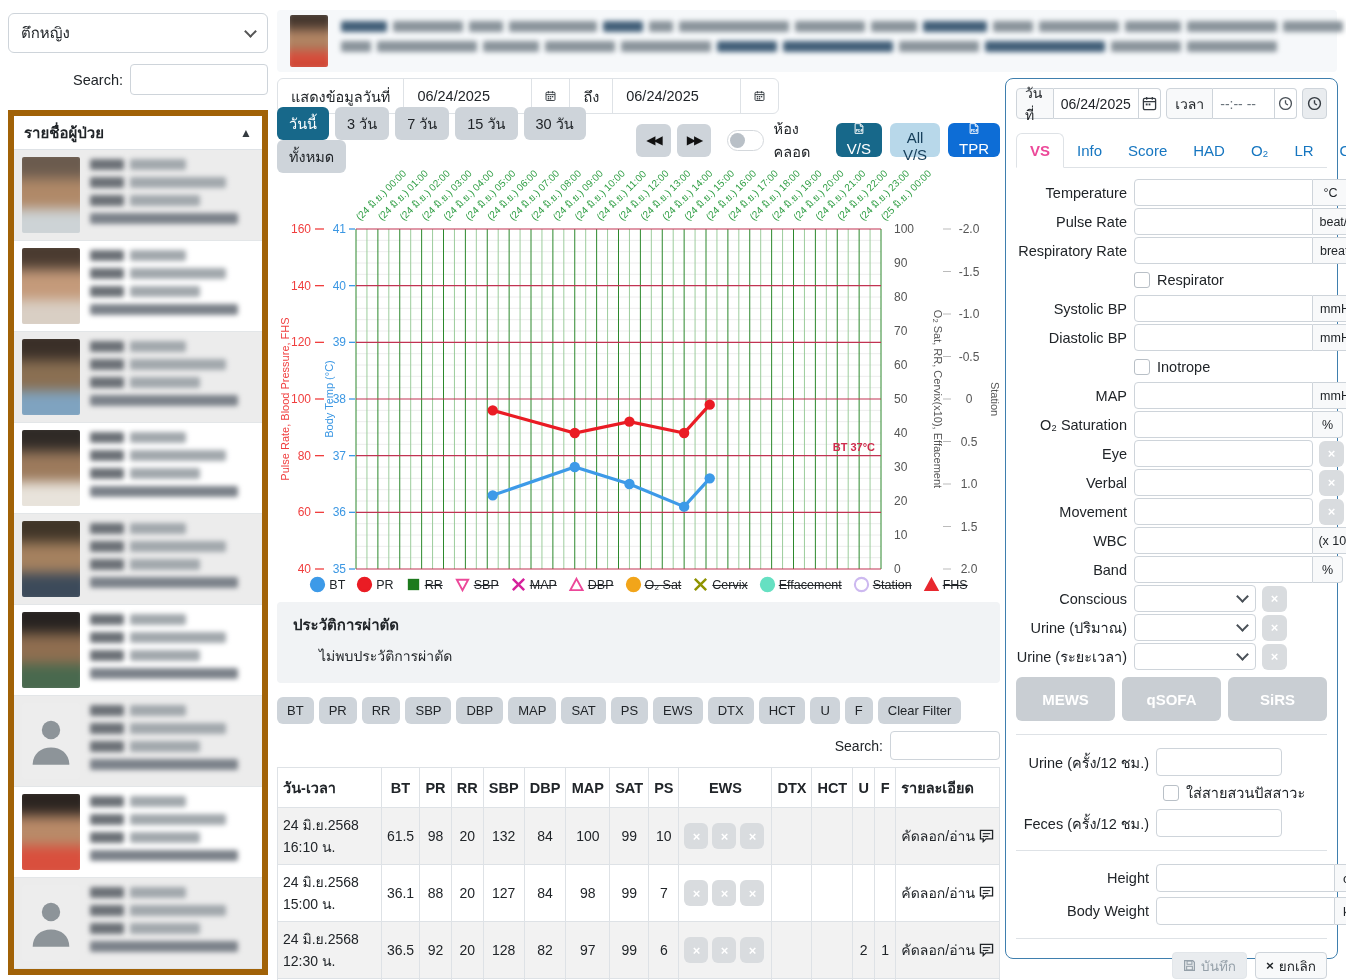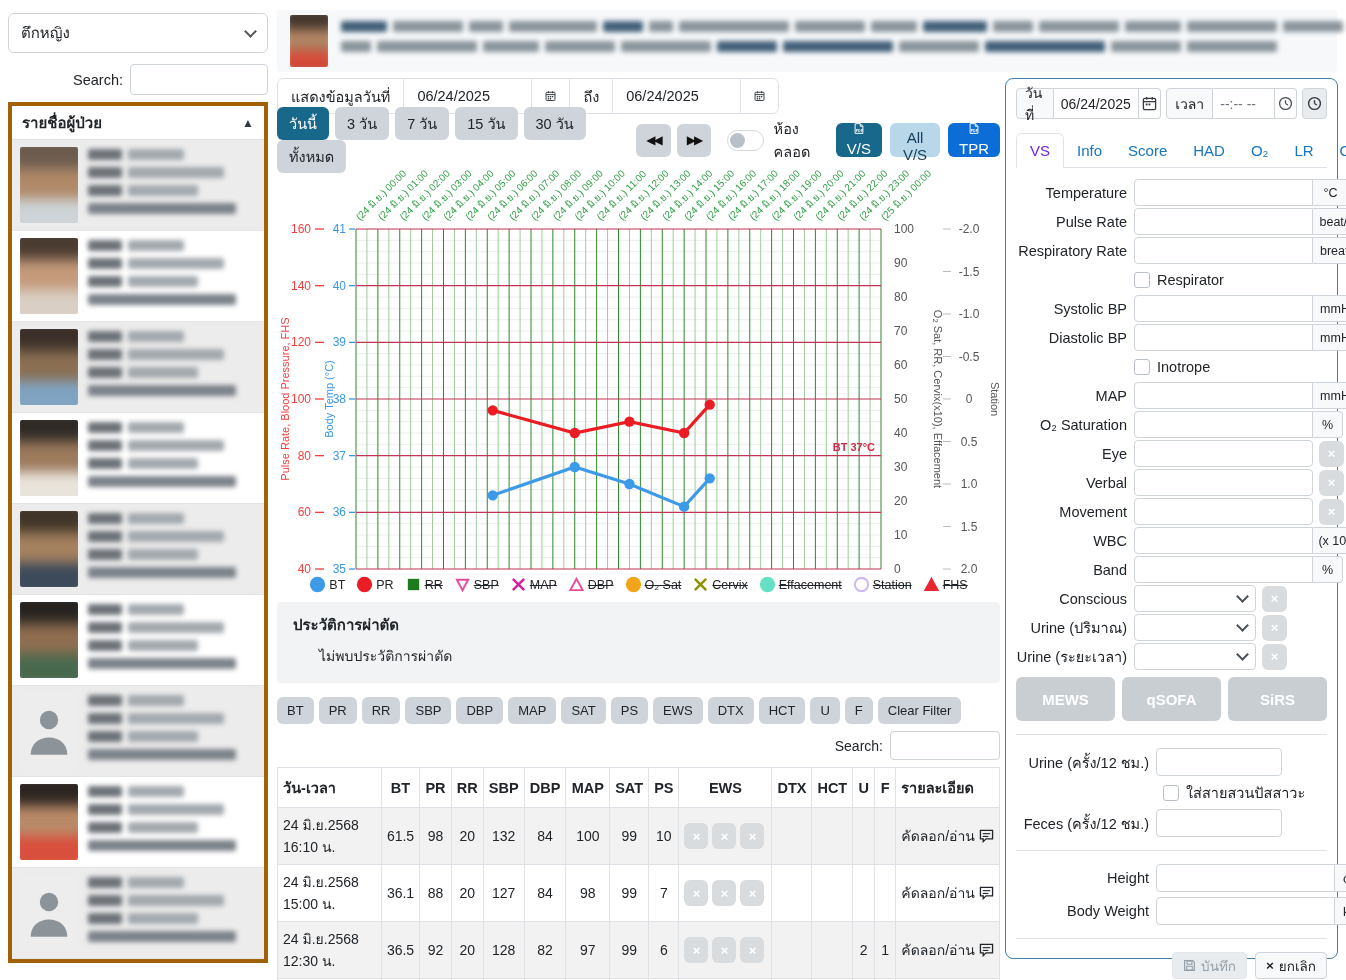--- a/index.html
+++ b/index.html
@@ -7,21 +7,21 @@
   #app { position:relative; width:1346px; height:980px; background:#fff; overflow:hidden; }
 
   
   .sidebar { position:absolute; left:8px; top:13px; width:260px; }
   .ward-select { height:40px; border:1px solid #ced4da; border-radius:6px; background:#fff; display:flex; align-items:center; padding:0 12px; font-size:15px; cursor:pointer; }
   .ward-select .chev { margin-left:auto; }
   .chev { width:9px; height:9px; border-right:2px solid #555; border-bottom:2px solid #555; transform:rotate(45deg); margin-top:-4px; }
   .search-row { display:flex; align-items:center; justify-content:flex-end; margin-top:11px; gap:7px; }
   .search-row label { font-size:14.5px; }
   .search-input { width:138px; height:31px; border:1px solid #ced4da; border-radius:4px; background:#fff; padding:0 8px; font-size:14px; }
-  .plist { margin-top:7px; border:4px solid #a16207;text-align:center; }
+  .plist { margin-top:15px; border:6px solid #a16207;text-align:center; }
   .plist-head { display:flex; align-items:center; padding:5px 10px 4px; font-weight:bold; font-size:15px; border-bottom:1px solid #dee2e6; }
   .sort-ic { margin-left:auto; font-size:12px; color:#343a40; }
   .pcard { display:flex; gap:10px; padding:7px 8px; border-bottom:1px solid #e3e6e8; height:91px; }
   .pcard:nth-child(odd) { background:#ececec; }
   .pcard:nth-child(even) { background:#fff; }
   .pphoto { width:58px; height:76px; border-radius:2px; overflow:hidden; position:relative; flex:0 0 58px; background:#e9e9e9; }
   .pphoto .blurfill { position:absolute; inset:-8px; filter:blur(5px); }
   .pphoto svg { position:absolute; left:7px; top:10px; }
   .pinfo { flex:1; padding-top:2px; }
   .bline { display:flex; gap:6px; margin-bottom:7px; }
@@ -73,35 +73,35 @@
   .tsearch input { width:110px; height:29px; border:1px solid #ced4da; border-radius:4px; padding:0 8px; }
 
   table.vs { width:723px; border-collapse:collapse; margin-top:7px; }
   table.vs th, table.vs td { border:1px solid #dee2e6; font-size:14px; }
   table.vs th { font-weight:bold; padding:8px 5px; text-align:left; background:#fff; font-size:14.5px; }
   table.vs td { padding:6px 5px; height:40px; }
   table.vs tr.odd td { background:#f2f2f2; }
   table.vs td.num { text-align:center; }
   .ewschips { display:flex; gap:4px; }
   .xchip { width:24px; height:26px; border-radius:6px; background:#d9dcdf; color:#fff; font-weight:bold; font-size:13px; display:flex; align-items:center; justify-content:center; cursor:pointer; }
-  .detcell { display:flex; align-items:center; justify-content:space-between; gap:4px; cursor:pointer; white-space:nowrap; }
+  .detcell { display:flex; align-items:center; justify-content:flex-end; gap:4px; cursor:pointer; white-space:nowrap; }
 
   
   .panel { position:absolute; left:1005px; top:78px; width:333px; height:881px; border:1px solid #3f7fae; border-radius:8px; background:#fff; padding:9px 10px; }
   .dtrow { display:flex; align-items:stretch; height:31px; }
   .igtext { display:flex; align-items:center; padding:0 8px; background:#f8f9fa; border:1px solid #ced4da; font-size:14px; }
   .igtext.rl { border-radius:4px 0 0 4px; }
   .ig-input { display:flex; align-items:center; border:1px solid #ced4da; border-left:none; background:#fff; padding:0 7px; font-size:14px; }
   .ig-btn { display:flex; align-items:center; justify-content:center; width:30px; border:1px solid #ced4da; border-left:none; background:#fff; cursor:pointer; border-radius:0 4px 4px 0; }
   .clockbtn { width:33px; margin-left:5px; border:1px solid #ced4da; background:#e9ecef; border-radius:4px; display:flex; align-items:center; justify-content:center; cursor:pointer; }
   .muted { color:#6c757d; }
 
   .tabs { display:flex; align-items:flex-end; margin-top:11px; border-bottom:1px solid #dee2e6; height:38px; }
   .tab { padding:8px 13px; font-size:15px; color:#1676c0; cursor:pointer; }
-  .tab.active { color:#6d28d9; background:#fff; border:1px solid #dee2e6; border-bottom:1px solid #fff; border-radius:6px 6px 0 0; margin-bottom:-1px; }
+  .tab.active { color:#ec4899; background:#fff; border:1px solid #dee2e6; border-bottom:1px solid #fff; border-radius:6px 6px 0 0; margin-bottom:-1px;font-weight:bold; }
 
   .form { margin-top:10px; }
   .frow { display:flex; align-items:center; height:29px; margin-bottom:0; }
   .flabel { flex:0 0 118px; text-align:right; padding-right:7px; font-size:14.5px; white-space:nowrap; }
   .fgroup { flex:0 0 122px; display:flex; align-items:stretch; height:27px; }
   .fgroup .inp { flex:1 1 auto; min-width:0; border:1px solid #ced4da; border-radius:4px 0 0 4px; background:#fff; }
   .fgroup .inp.solo { border-radius:4px; }
   .fgroup .unit { display:flex; align-items:center; justify-content:center; padding:0 5px; background:#f8f9fa; border:1px solid #ced4da; border-left:none; border-radius:0 4px 4px 0; font-size:12.5px; white-space:nowrap; }
   .fgroup .unit.mid { border-radius:0; }
   .fgroup .sel { flex:1; border:1px solid #ced4da; border-radius:4px; background:#fff; display:flex; align-items:center; justify-content:flex-end; padding-right:8px; cursor:pointer; }

